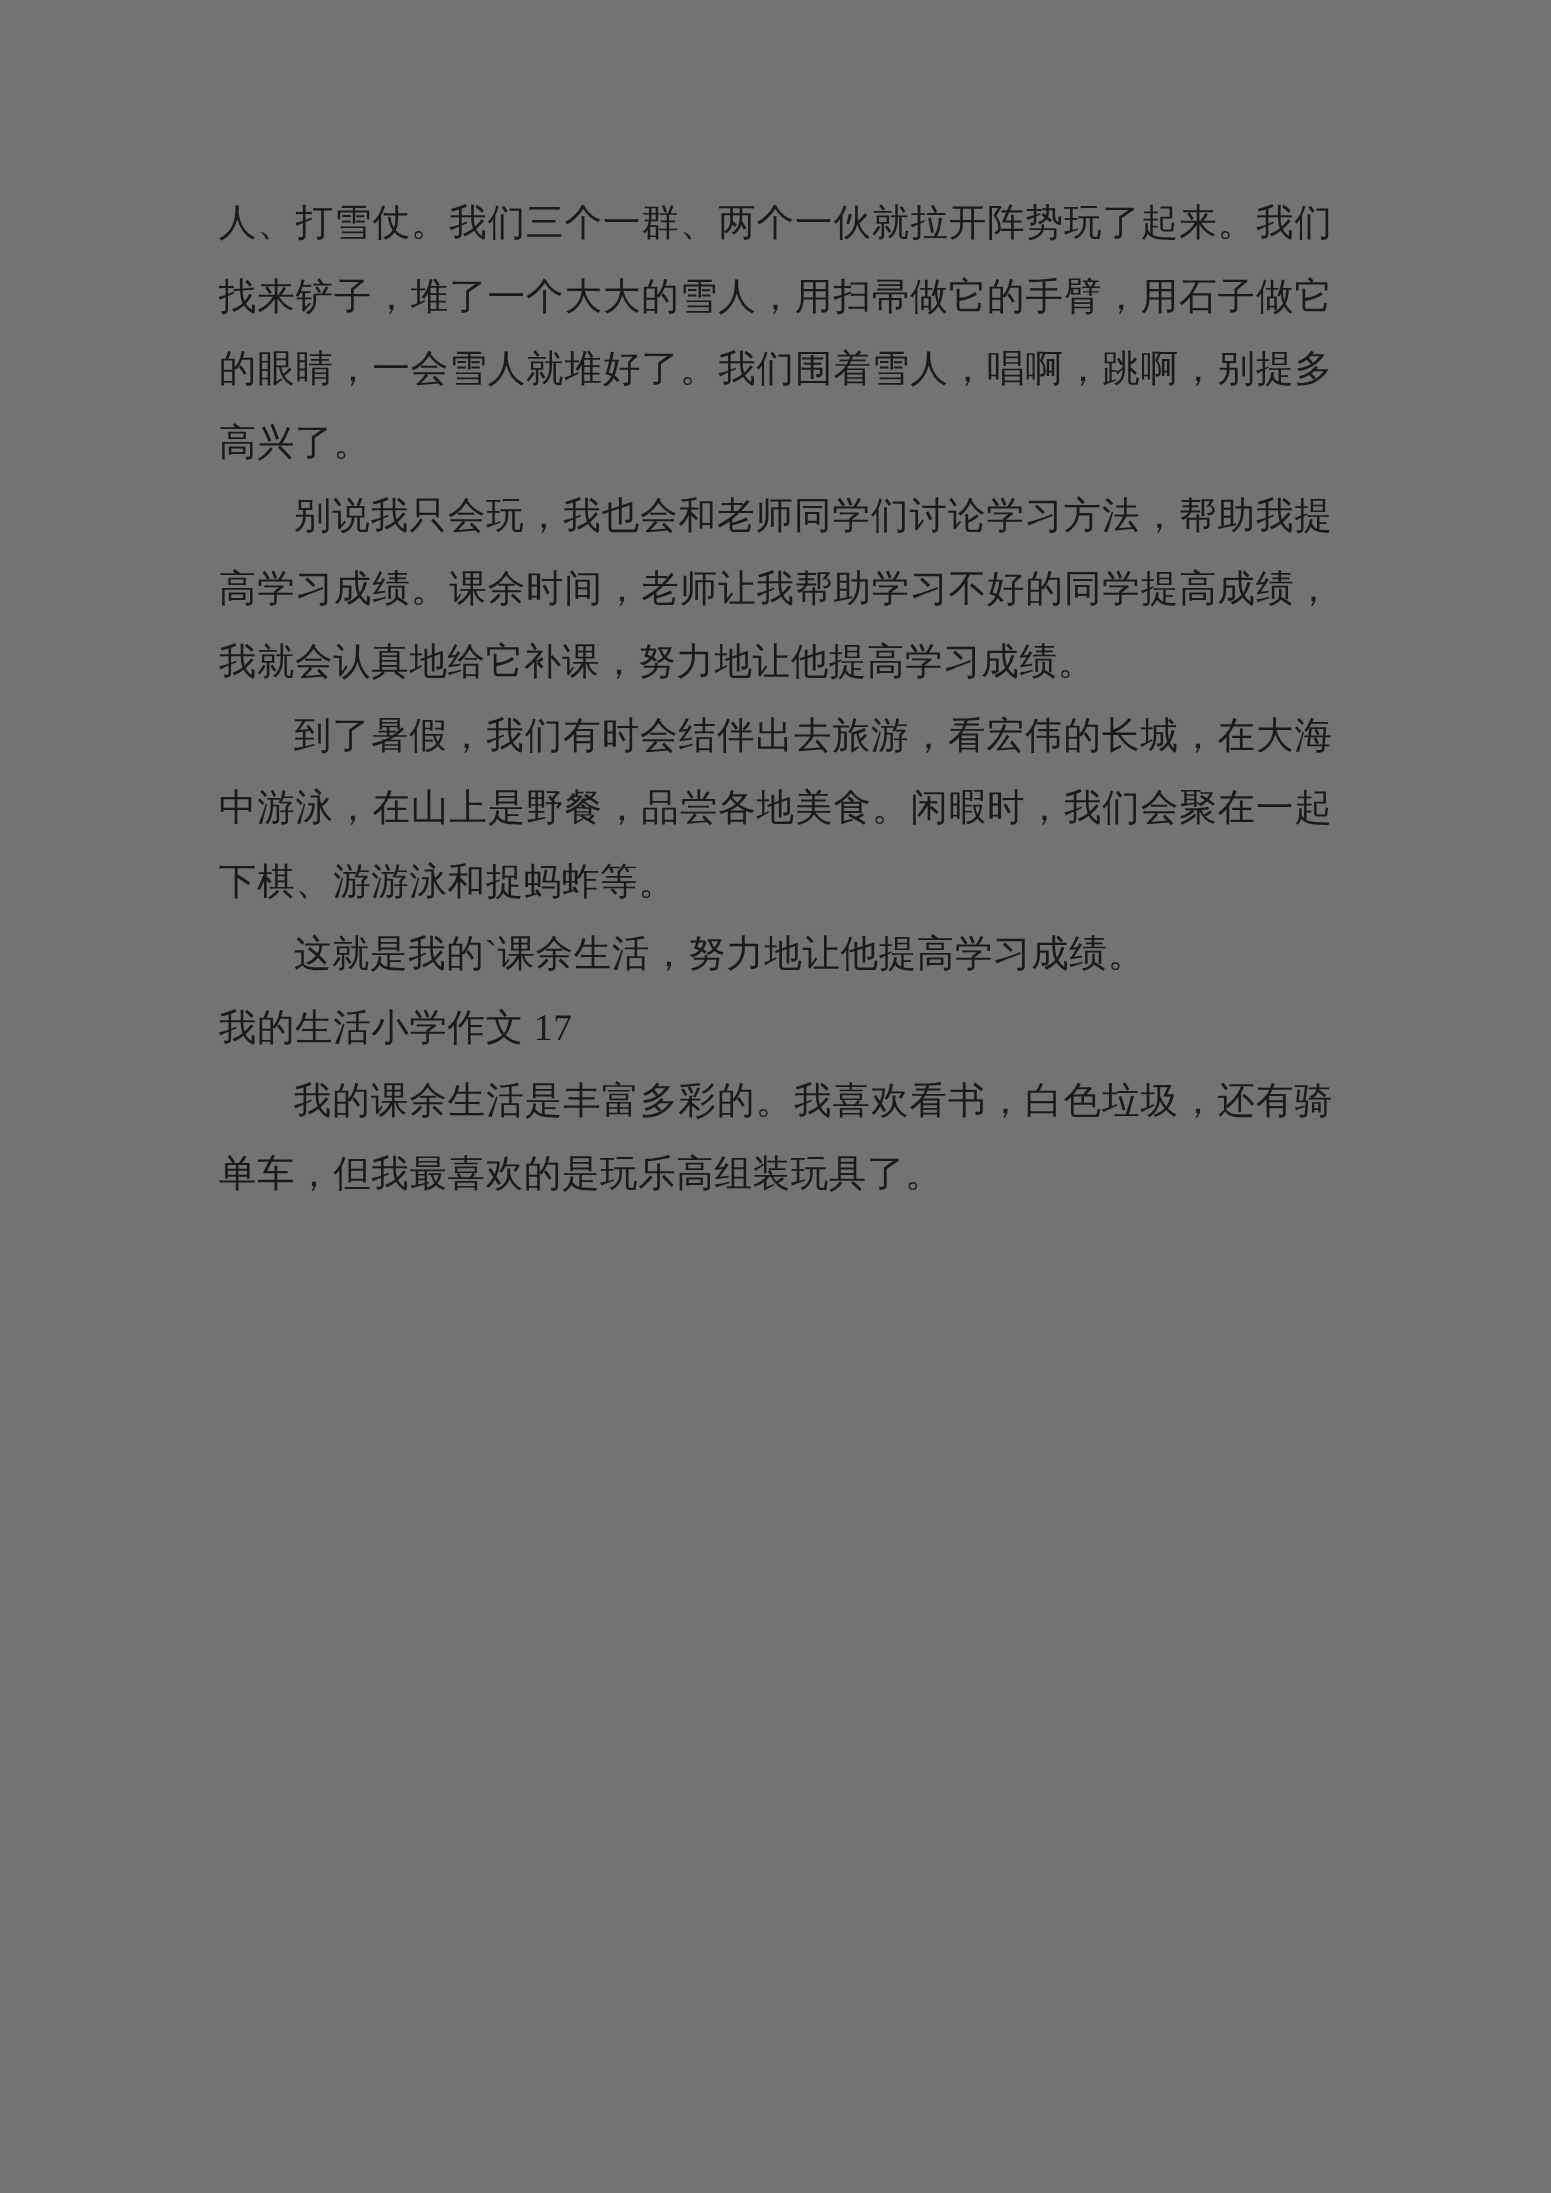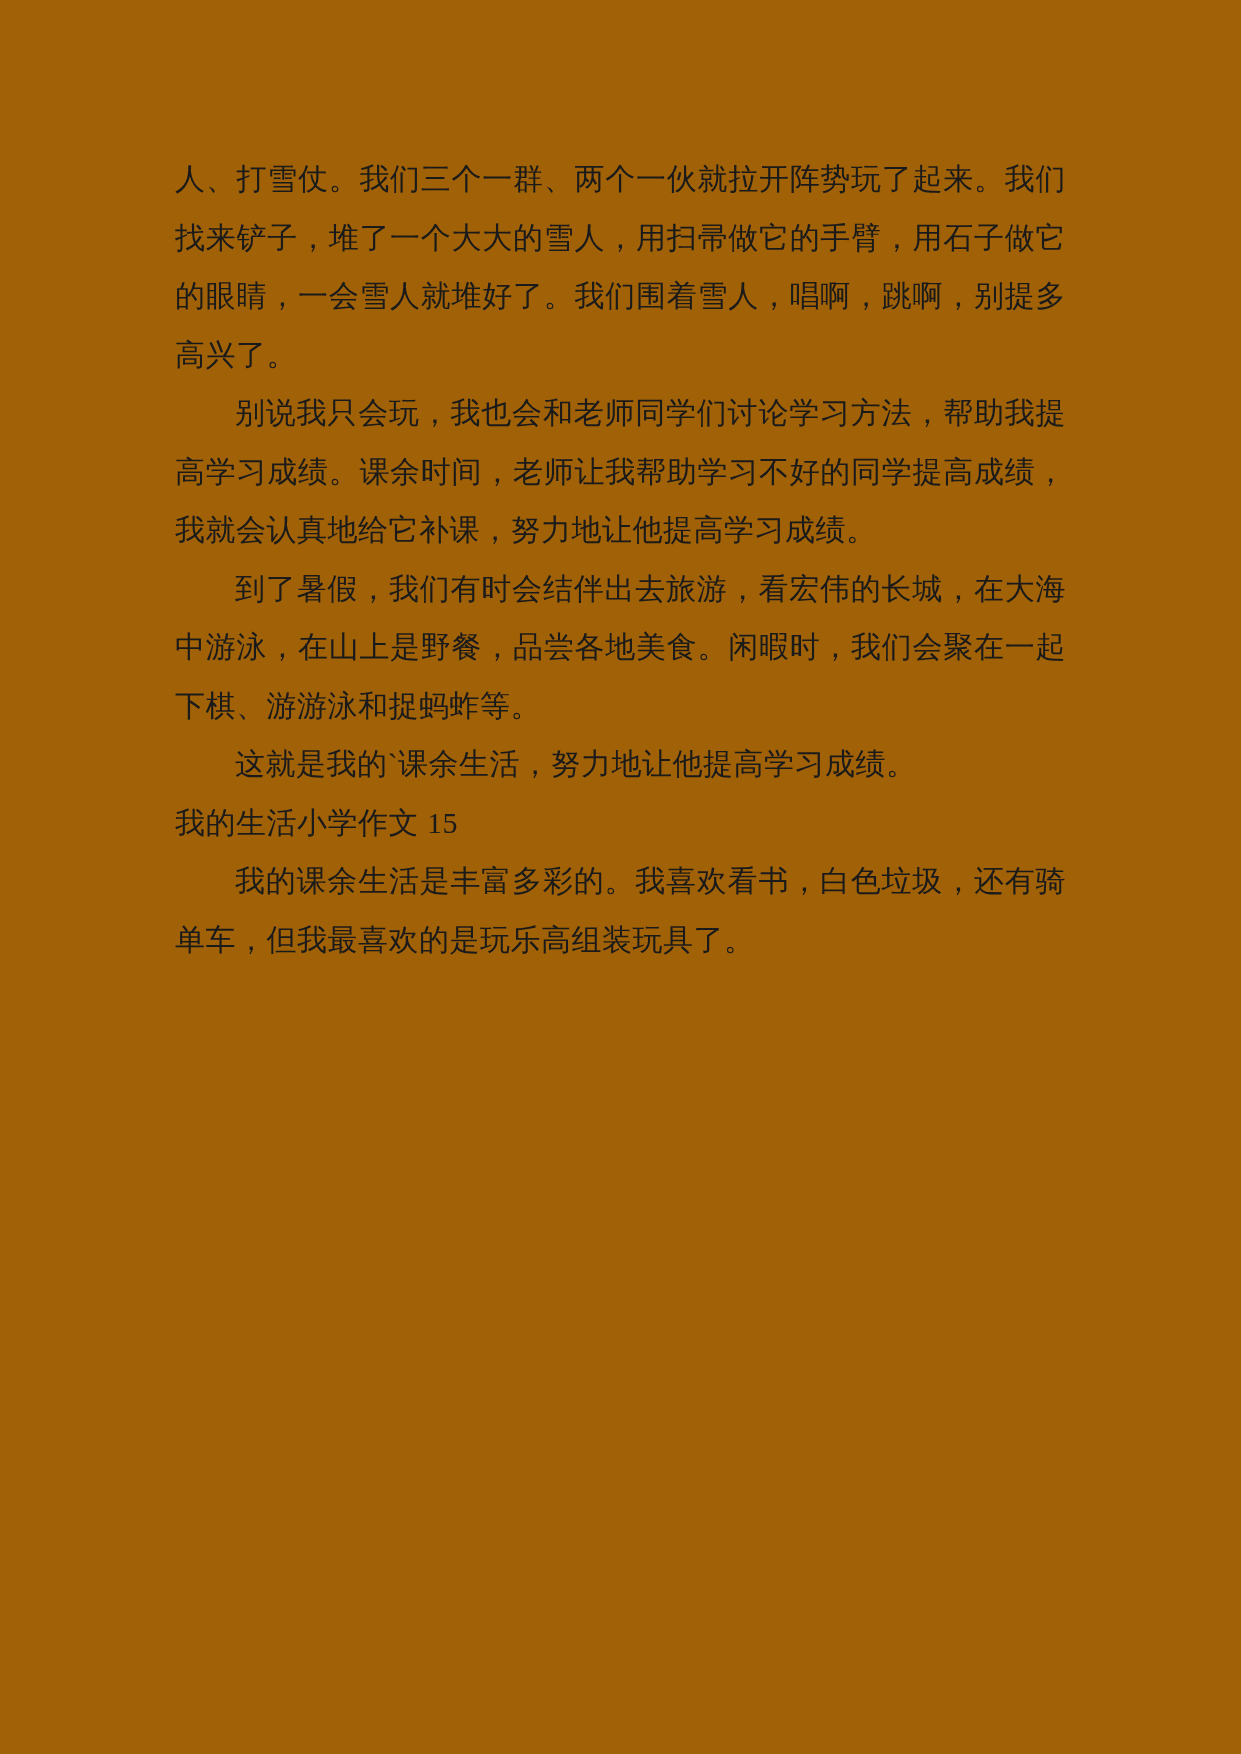--- a/index.html
+++ b/index.html
@@ -3,21 +3,21 @@
 <meta charset="utf-8">
 <style>
   html, body {
     margin: 0;
     padding: 0;
     background: #ffffff;
   }
   .page {
     width: 1241px;
     height: 1754px;
-    background: #a16207;
+    background: #737373;
     position: relative;
     box-sizing: border-box;
     padding: 150px 175px 0 175px;
     font-family: "Liberation Serif", "DejaVu Serif", serif;
     overflow: hidden;
   }
   .doc-body {
     font-size: 30px;
     line-height: 1.95;
     color: #1a1a1a;
@@ -52,19 +52,19 @@
 
     <p class="para-noindent">人、打雪仗。我们三个一群、两个一伙就拉开阵势玩了起来。我们找来铲子，堆了一个大大的雪人，用扫帚做它的手臂，用石子做它的眼睛，一会雪人就堆好了。我们围着雪人，唱啊，跳啊，别提多高兴了。</p>
 
     <p class="para">别说我只会玩，我也会和老师同学们讨论学习方法，帮助我提高学习成绩。课余时间，老师让我帮助学习不好的同学提高成绩，我就会认真地给它补课，努力地让他提高学习成绩。</p>
 
     <p class="para">到了暑假，我们有时会结伴出去旅游，看宏伟的长城，在大海中游泳，在山上是野餐，品尝各地美食。闲暇时，我们会聚在一起下棋、游游泳和捉蚂蚱等。</p>
 
 
     <p class="para">这就是我的`课余生活，努力地让他提高学习成绩。</p>
 
-    <h2 class="section-title">我的生活小学作文 15</h2>
+    <h2 class="section-title">我的生活小学作文 17</h2>
 
     <p class="para">我的课余生活是丰富多彩的。我喜欢看书，白色垃圾，还有骑单车，但我最喜欢的是玩乐高组装玩具了。</p>
 
 
   </div>
 </div>
 
 </body></html>

